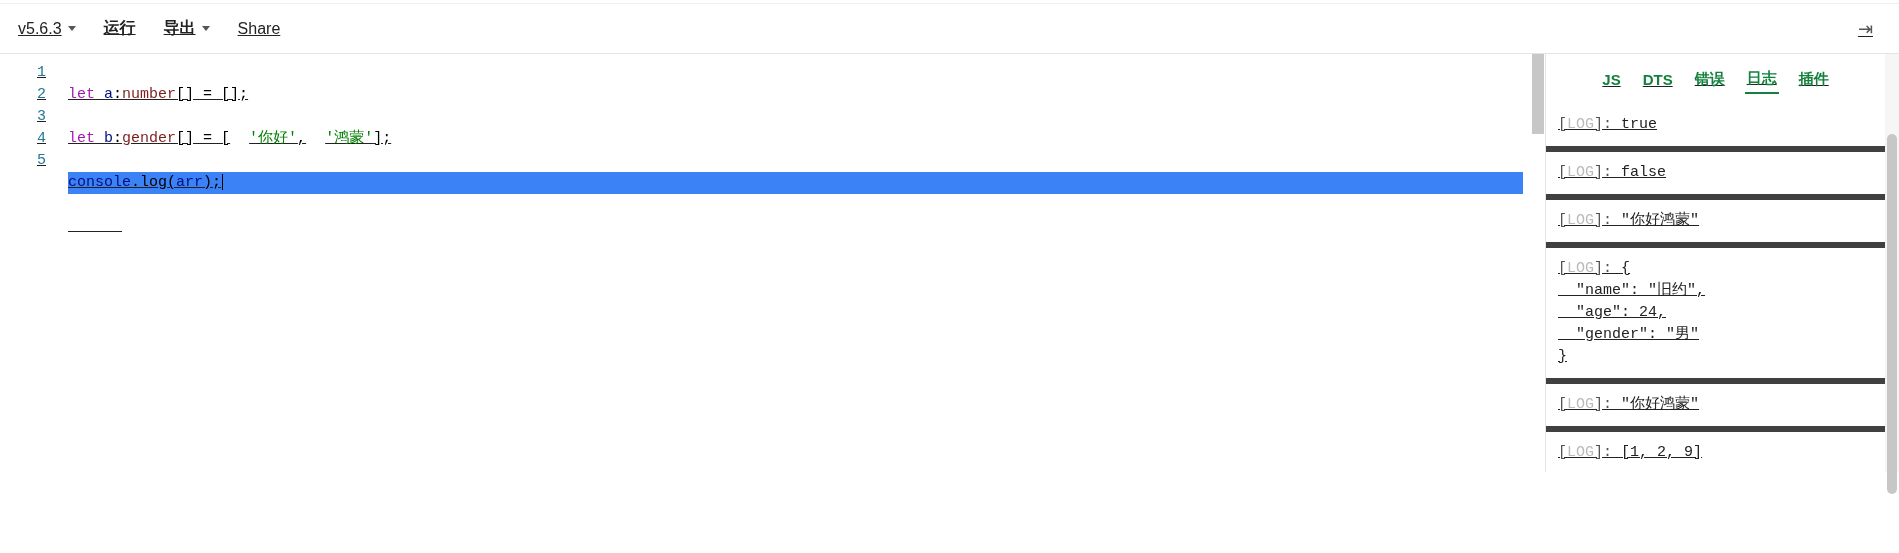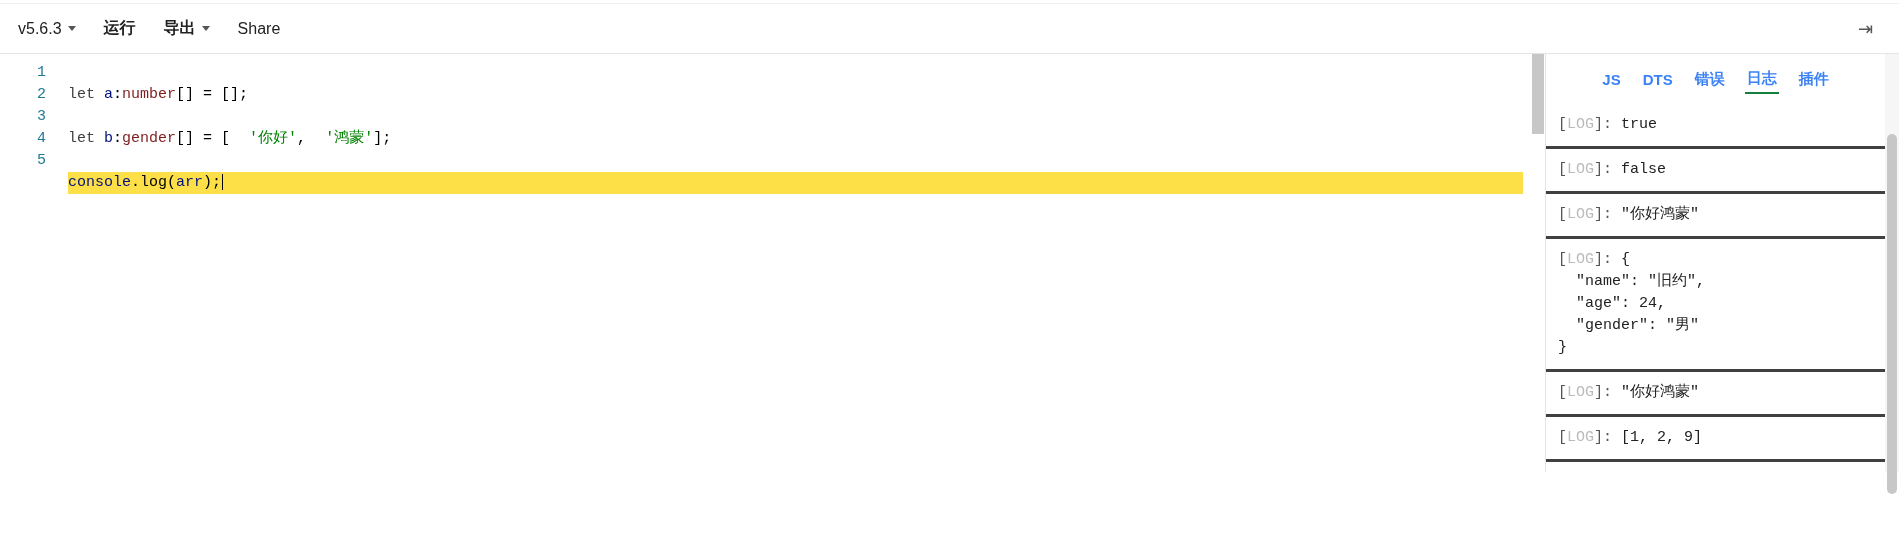--- a/index.html
+++ b/index.html
@@ -1,48 +1,48 @@
 <!DOCTYPE html>
 <html><head>
 <meta charset="utf-8">
 <style>
   * { box-sizing: border-box; margin: 0; padding: 0; }
   html, body { height: 100%; width: 100%; font-family: "Segoe UI", Arial, sans-serif; font-size: 14px; color: #222; background: #fff; overflow: hidden; }
-  .app { display: flex; flex-direction: column; height: 472px; width: 1899px; }
+  .app { display: flex; flex-direction: column; height: 472px; width: 1899px; text-decoration: underline; }
   .top-strip { height: 4px; border-bottom: 1px solid #f0f0f0; }
   .toolbar { display: flex; align-items: center; height: 50px; padding: 0 18px; border-bottom: 1px solid #e4e4e4; gap: 28px; }
   .tb-left { display: flex; align-items: center; gap: 28px; }
   .tb-item { font-size: 16px; cursor: pointer; color: #222; display: flex; align-items: center; gap: 6px; }
   .tb-item.bold { font-weight: 600; }
   .caret-down { width: 0; height: 0; border-left: 4px solid transparent; border-right: 4px solid transparent; border-top: 5px solid #555; display: inline-block; }
   .tb-spacer { flex: 1; }
   .tab-icon { font-size: 18px; color: #555; cursor: pointer; padding: 4px 8px; }
   .main { display: flex; flex: 1; min-height: 0; }
   .editor-pane { flex: 1; display: flex; position: relative; min-width: 0; }
   .gutter { width: 58px; text-align: right; padding-top: 8px; color: #237893; font-family: Consolas, "Courier New", monospace; font-size: 15px; line-height: 22px; user-select: none; }
   .gutter div { padding-right: 12px; }
   .code-area { flex: 1; padding: 8px 8px 8px 10px; font-family: Consolas, "Courier New", monospace; font-size: 15px; line-height: 22px; white-space: pre; position: relative; }
   .code-line { height: 22px; }
-  .code-line.active { background: #fde047; }
-  .kw { color: #404040; }
+  .code-line.active { background: #3b82f6; }
+  .kw { color: #a21caf; }
   .type { color: #7f1d1d; }
   .str { color: #008000; margin-left: 19px; }
   .num { color: #098658; }
   .fn { color: #000; }
   .punc { color: #000; }
   .ident { color: #001080; }
   .cursor { display:inline-block; width:1px; height:16px; background:#000; vertical-align:middle; margin-left:1px; }
   .editor-scrollbar { width: 14px; background: #fff; position: relative; }
   .editor-scrollbar .thumb { position: absolute; top: 0; left: 1px; width: 12px; height: 80px; background: #c7c7c7; border-radius: 0; }
   .right-pane { width: 340px; display: flex; flex-direction: column; border-left: 1px solid #e4e4e4; min-width: 0; }
   .tabs { display: flex; justify-content: center; align-items: center; gap: 18px; height: 50px; font-size: 15px; }
-  .tab { cursor: pointer; padding: 4px 2px; font-weight: 600; color: #3b82f6; }
+  .tab { cursor: pointer; padding: 4px 2px; font-weight: 600; color: #15803d; }
   .tab.active { border-bottom: 2px solid #15803d; }
   .logs { flex: 1; overflow-y: auto; font-family: Consolas, "Courier New", monospace; font-size: 15px; line-height: 22px; }
-  .log-entry { padding: 10px 12px; border-bottom: 3px solid #404040; white-space: pre; color: #222; }
+  .log-entry { padding: 10px 12px; border-bottom: 6px solid #404040; white-space: pre; color: #222; }
   .log-tag-br { color: #555; }
   .log-tag { color: #bbb; }
   .logs::-webkit-scrollbar { width: 14px; }
   .logs::-webkit-scrollbar-thumb { background: #c7c7c7; }
   .outer-scroll { width: 14px; background: #f6f6f6; position: relative; }
   .outer-scroll .thumb { position: absolute; top: 80px; left: 2px; width: 10px; height: 360px; background: #c7c7c7; border-radius: 5px; }
 </style>
 </head>
 <body>
 <div class="app">

